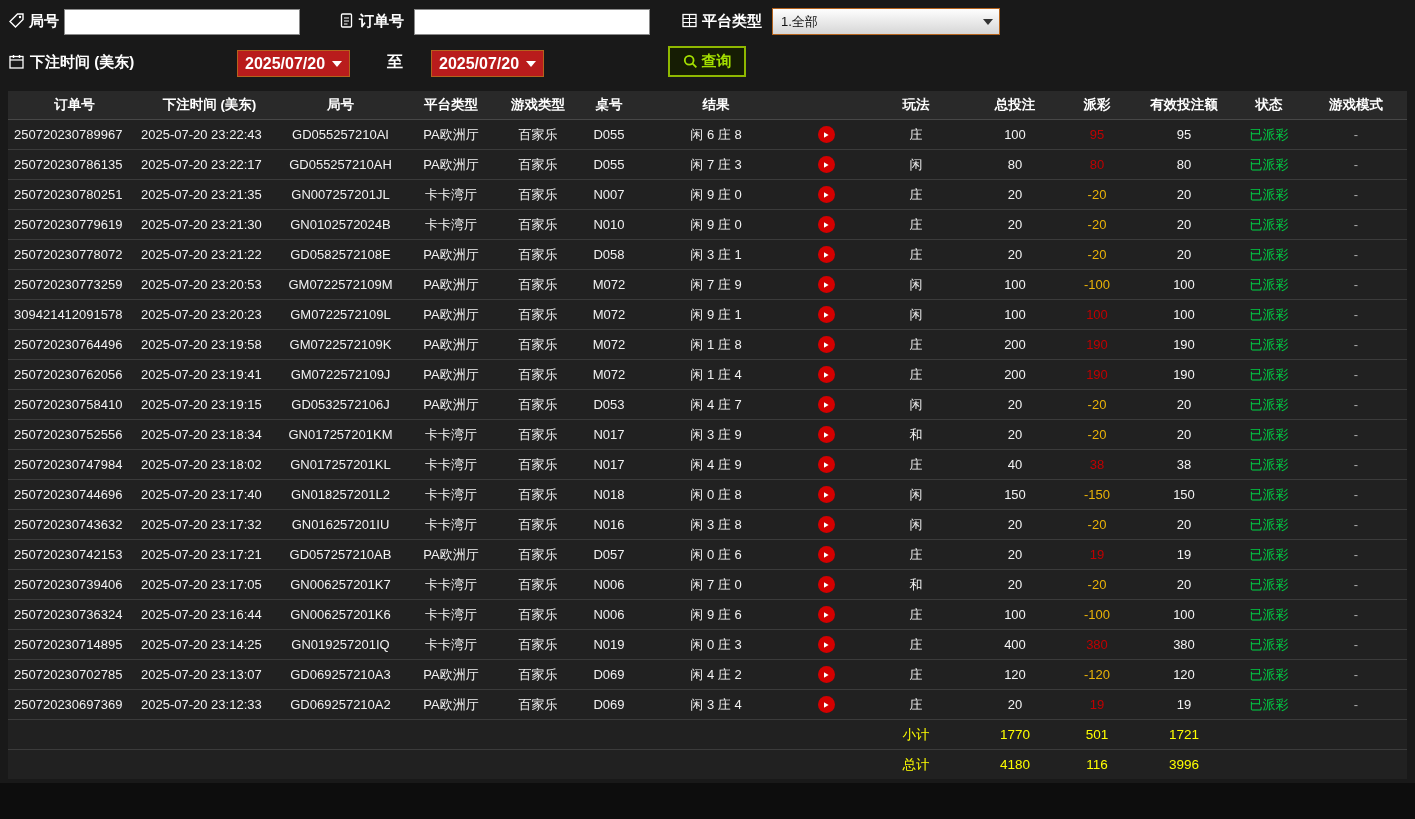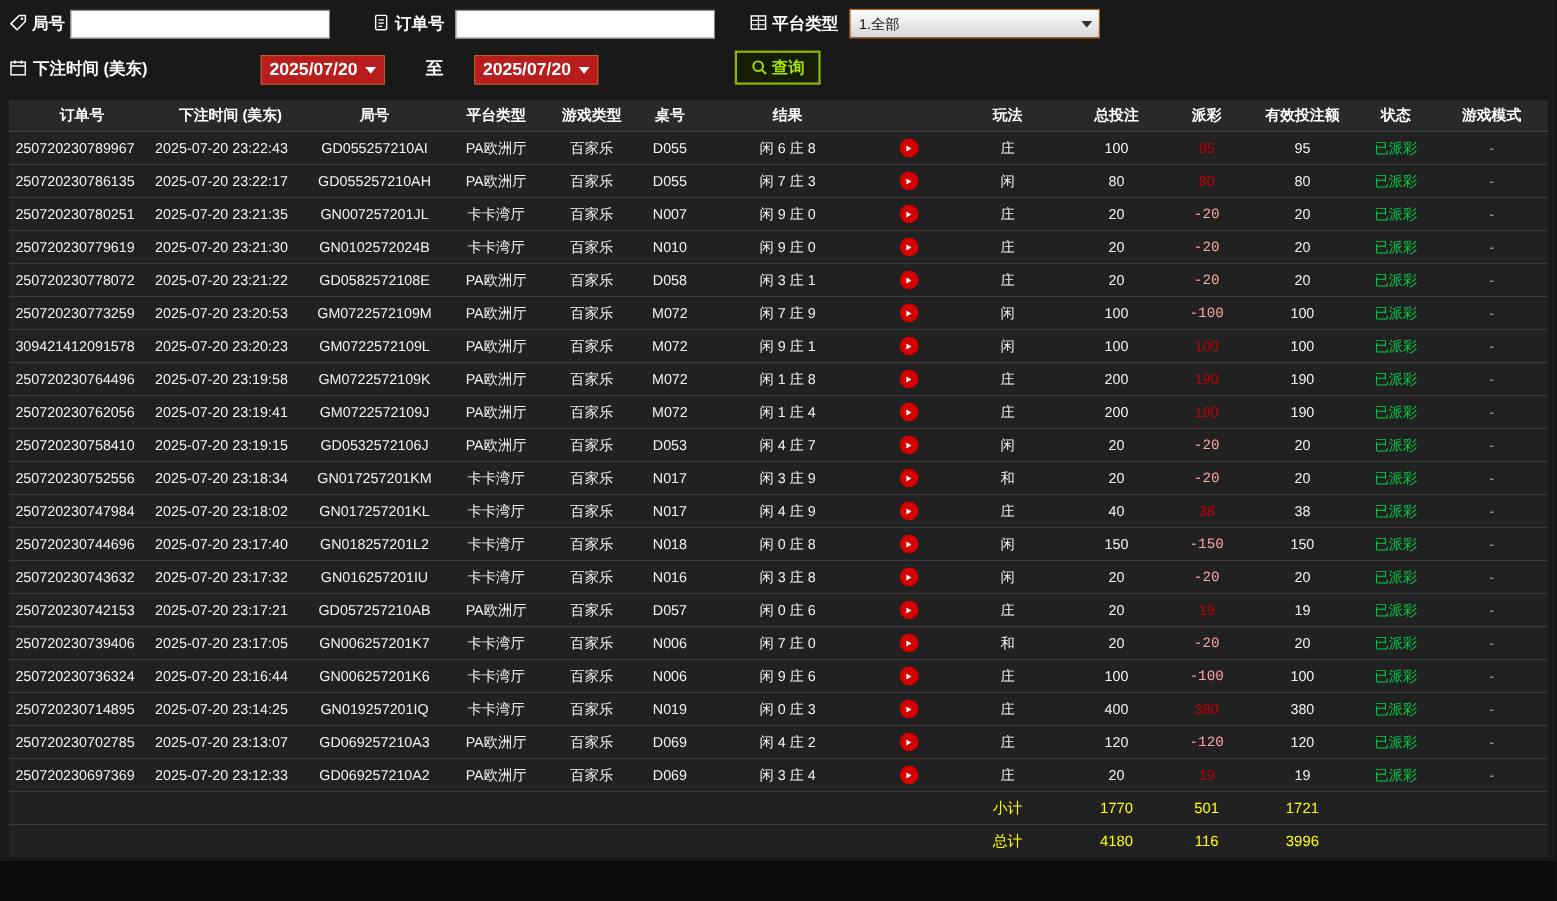--- a/index.html
+++ b/index.html
@@ -59,21 +59,21 @@
     grid-template-columns:133px 137px 125px 96px 78px 64px 150px 70px 110px 88px 76px 98px 72px 1fr;
     align-items:center; height:30px; background:#212121;
     border-bottom:1px solid #3b3b3b;
   }
   .thead { height:29px; background:#292929; border-bottom:1px solid #474747; }
   .thead .cell { font-weight:bold; font-size:13.5px; color:#fff; }
   .cell { text-align:center; font-size:13px; white-space:nowrap; overflow:hidden; color:#f2f2f2; }
   .tbody .c-order { text-align:left; padding-left:6px; }
   .tbody .c-time  { text-align:left; }
   .cell.win  { color:#c00000; }
-  .cell.loss { color:#fca5a5;font-family:Liberation Mono, monospace; }
+  .cell.loss { color:#eab308; }
   .cell.status { color:#00cc44; }
   .cell.mode { color:#aaaaaa; }
   .sumrow .cell { color:#ffff00; font-weight:normal; font-size:13.5px; }
   .playbtn {
     width:17px; height:17px; border-radius:50%; background:#d40000;
     margin:0 auto; display:flex; align-items:center; justify-content:center; cursor:pointer;
   }
   .playbtn svg { display:block; }
 
   

